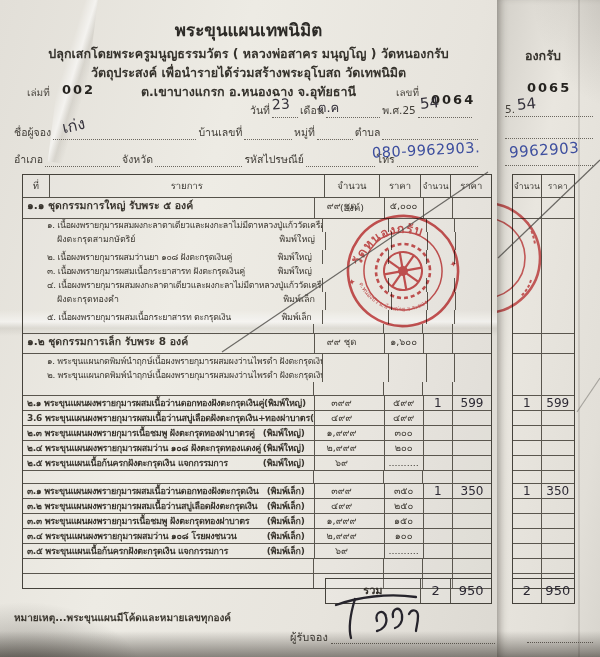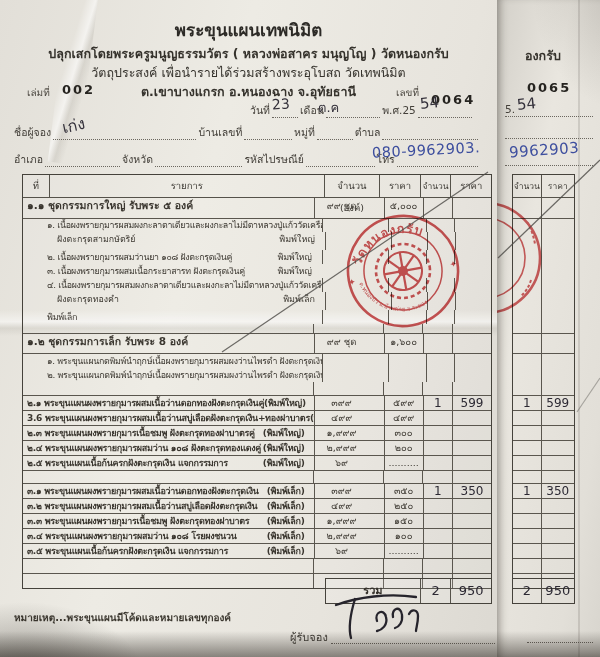--- a/index.html
+++ b/index.html
@@ -20,21 +20,21 @@
   .shade-bottom{position:absolute;left:0;bottom:0;width:600px;height:26px;
     background:linear-gradient(rgba(0,0,0,0),rgba(35,30,24,.5));}
   .corner-bl{position:absolute;left:-30px;bottom:-34px;width:180px;height:90px;
     background:radial-gradient(ellipse at 30% 100%,rgba(30,26,20,.5),rgba(0,0,0,0) 70%);}
   .corner-tr{position:absolute;right:-20px;top:-20px;width:90px;height:130px;
     background:radial-gradient(ellipse at 100% 0%,rgba(60,55,48,.22),rgba(0,0,0,0) 70%);}
   
   .print{position:absolute;color:#35322c;white-space:nowrap;}
   .c-title{left:0;top:16px;width:497px;text-align:center;font-size:17px;font-weight:bold;color:#2c2a26;}
   .c-line2{left:0;top:44px;width:497px;text-align:center;font-size:12.5px;font-weight:bold;}
-  .c-line3{left:0;top:63px;width:497px;text-align:center;font-size:12.5px;font-weight:normal;}
+  .c-line3{left:0;top:63px;width:497px;text-align:center;font-size:12.5px;font-weight:bold;}
   .small-label{font-size:10px;color:#4a463f;}
   .num-print{font-size:13px;font-weight:bold;letter-spacing:2px;color:#262420;}
   .dotline{border-bottom:1.2px dotted #6b675f;}
   .flexrow{position:absolute;display:flex;align-items:flex-end;font-size:10.5px;color:#44403a;}
   .flexrow .fill{flex:1;border-bottom:1.2px dotted #6b675f;margin:0 2px 2px 2px;height:12px;}
   .flexrow .lbl{padding-bottom:1px;}
   
   .hw{position:absolute;color:#33303a;white-space:nowrap;}
   .ink-blue{color:#3d4e9e;}
   
@@ -210,20 +210,21 @@
               <span>ฝังตะกรุดทองคำ</span>
               <span class="sizelbl">พิมพ์เล็ก</span>
             </div>
             <div class="c-qty" style="line-height: 15px;"></div>
             <div class="c-price" style="line-height: 15px;"></div>
             <div class="c-q2 hw-cell" style="line-height: 15px;"></div>
             <div class="c-p2 hw-cell" style="line-height: 15px;"></div>
           </div>
           <div class="trow t-sub" style="height: 14px; line-height: 14px;">
             <div class="c-desc">
+              <span>๕. เนื้อผงพรายกุมารผสมเนื้อกระยาสารท ตะกรุดเงิน</span>
               <span class="sizelbl">พิมพ์เล็ก</span>
             </div>
             <div class="c-qty" style="line-height: 14px;"></div>
             <div class="c-price" style="line-height: 14px;"></div>
             <div class="c-q2 hw-cell" style="line-height: 14px;"></div>
             <div class="c-p2 hw-cell" style="line-height: 14px;"></div>
           </div>
           <div class="trow t-blank bline" style="height: 9px; line-height: 9px;">
             <div class="c-desc">
               <span></span>

